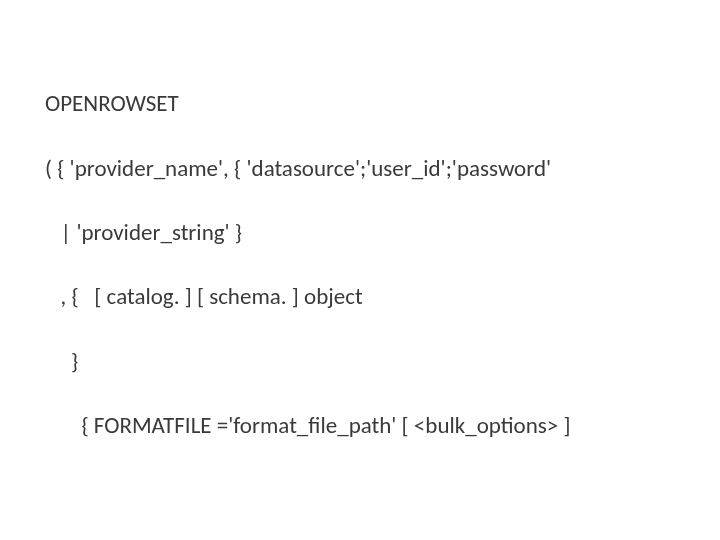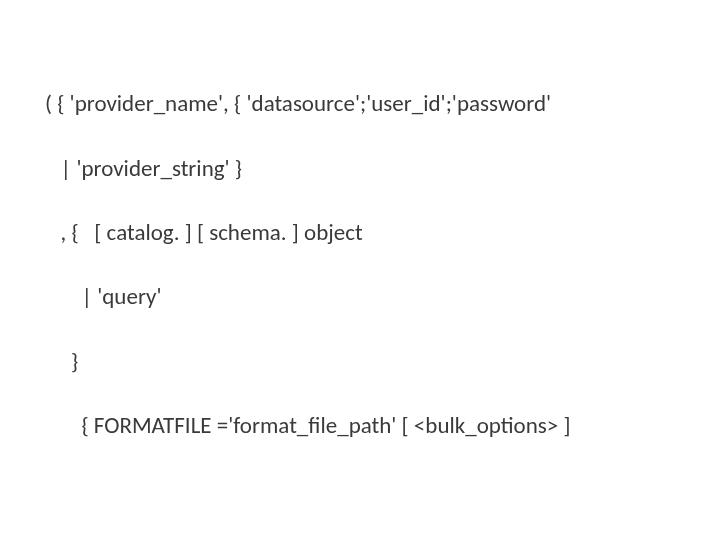--- a/index.html
+++ b/index.html
@@ -15,21 +15,21 @@
     }
     .codeblock {
       white-space: pre;
       font-family: Calibri, "Segoe UI", Arial, sans-serif;
     }
   </style>
 </head>
 <body>
 
 <div class="codeblock">
+<div>OPENROWSET</div>
 <div>( { 'provider_name', { 'datasource';'user_id';'password'</div>
 <div>   | 'provider_string' }</div>
 <div>   , {   [ catalog. ] [ schema. ] object</div>
-<div>       | 'query'</div>
 <div>     }</div>
 <div>       { FORMATFILE ='format_file_path' [ &lt;bulk_options&gt; ]</div>
 
 
 </div>
 
 </body></html>

